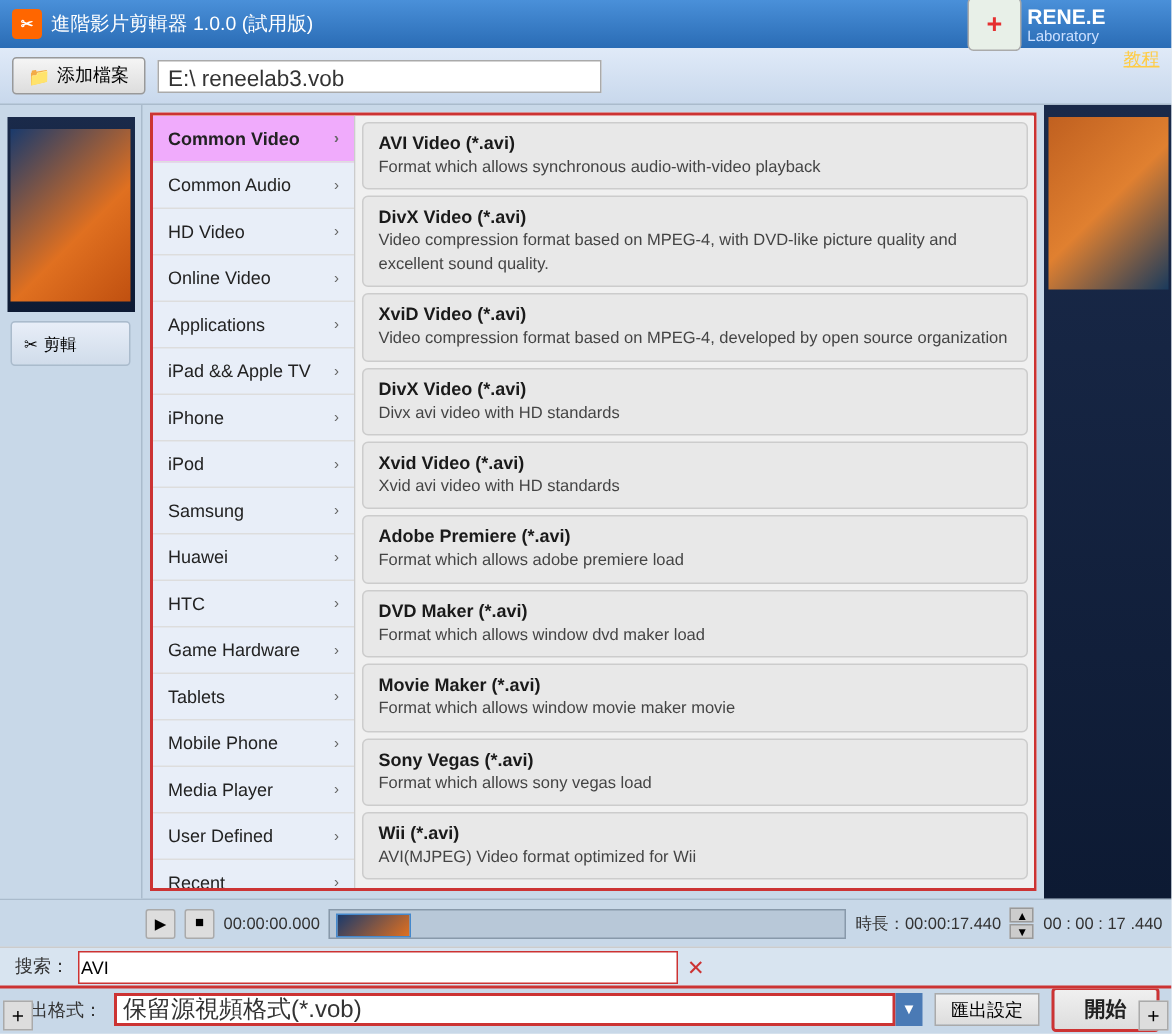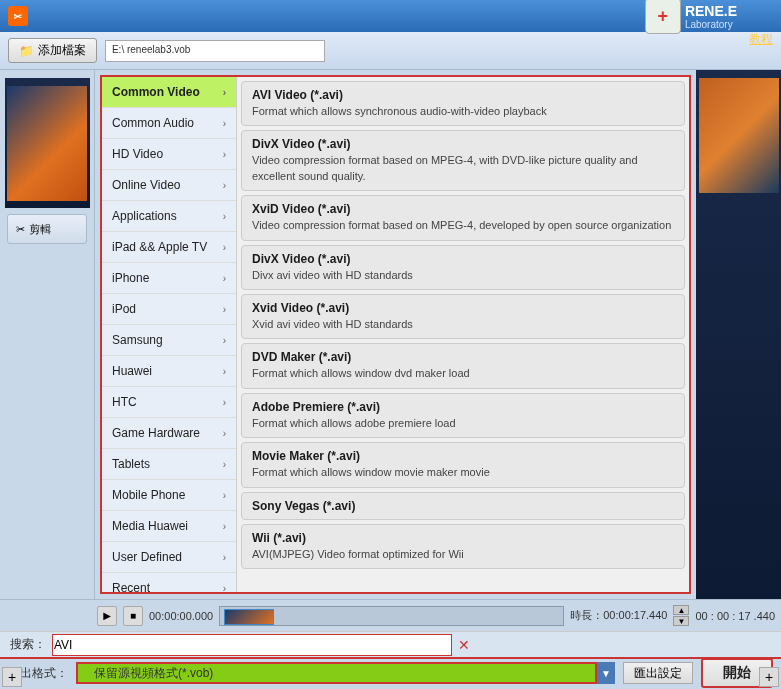--- a/index.html
+++ b/index.html
@@ -77,23 +77,23 @@
       border-radius: 3px;
       padding: 3px 10px;
       cursor: pointer;
       display: flex; align-items: center; gap: 4px;
       font-size: 12px;
     }
     .file-path-box {
       background: white;
       border: 1px solid #aaa;
       padding: 3px 6px;
-      font-size: 10px;
+      font-size: 15px;
       color: #333;
-      width: 220px;
+      width: 296px;
       height: 22px;
     }
 
     
     .main-area {
       display: flex;
       height: calc(689px - 32px - 38px - 62px - 28px);
       position: relative;
     }
 
@@ -133,21 +133,21 @@
     .category-item {
       padding: 8px 10px;
       cursor: pointer;
       display: flex;
       align-items: center;
       justify-content: space-between;
       font-size: 12px;
       color: #222;
       border-bottom: 1px solid #ddd;
     }
-    .category-item.active { background: #bef264; font-weight: bold; }
+    .category-item.active { background: #f0abfc; font-weight: bold; }
     .category-item .arrow {
       font-size: 10px; color: #666;
     }
 
     
     .format-list {
       flex: 1;
       overflow-y: auto;
       padding: 4px;
       background: #f0f0f0;
@@ -220,24 +220,24 @@
       background: #c8d8e8;
       display: flex;
       align-items: center;
       padding: 0 8px;
       gap: 8px;
     }
     .export-label {
       font-size: 12px; color: #333; white-space: nowrap;
     }
     .export-format-box {
-      background: #84cc16;
+      background: #ffffff;
       border: 2px solid #cc3333;
-      padding: 2px 16px;
-      font-size: 12px;
+      padding: 2px 4px;
+      font-size: 16px;
       color: #333;
       flex: 1;
       height: 22px;
       display: flex; align-items: center;
     }
     .export-format-arrow {
       background: #4a7ab5;
       color: white;
       width: 18px; height: 22px;
       display: flex; align-items: center; justify-content: center;
@@ -317,20 +317,21 @@
       font-size: 8px; cursor: pointer;
     }
   </style>
 </head>
 <body>
 
 <div class="title-bar">
   <div class="app-icon">
     <span>✂</span>
   </div>
+  <span class="title-text">進階影片剪輯器 1.0.0 (試用版)</span>
   <div class="title-bar-right">
     <div class="rene-logo">
       <div class="rene-logo-icon">
         <span style="color:#e53030;font-size:18px;font-weight:bold;">+</span>
       </div>
       <div>
         <div class="rene-logo-text">RENE.E</div>
         <div class="rene-sub">Laboratory</div>
       </div>
     </div>
@@ -413,21 +414,21 @@
         </div>
         <div class="category-item">
           <span>Tablets</span>
           <span class="arrow">›</span>
         </div>
         <div class="category-item">
           <span>Mobile Phone</span>
           <span class="arrow">›</span>
         </div>
         <div class="category-item">
-          <span>Media Huawei</span>
+          <span>Media Player</span>
           <span class="arrow">›</span>
         </div>
         <div class="category-item">
           <span>User Defined</span>
           <span class="arrow">›</span>
         </div>
         <div class="category-item">
           <span>Recent</span>
           <span class="arrow">›</span>
         </div>
@@ -448,33 +449,34 @@
         </div>
         <div class="format-item">
           <div class="format-name">DivX Video (*.avi)</div>
           <div class="format-desc">Divx avi video with HD standards</div>
         </div>
         <div class="format-item">
           <div class="format-name">Xvid Video (*.avi)</div>
           <div class="format-desc">Xvid avi video with HD standards</div>
         </div>
         <div class="format-item">
+          <div class="format-name">Adobe Premiere (*.avi)</div>
+          <div class="format-desc">Format which allows adobe premiere load</div>
+        </div>
+        <div class="format-item">
           <div class="format-name">DVD Maker (*.avi)</div>
           <div class="format-desc">Format which allows window dvd maker load</div>
         </div>
         <div class="format-item">
-          <div class="format-name">Adobe Premiere (*.avi)</div>
-          <div class="format-desc">Format which allows adobe premiere load</div>
-        </div>
-        <div class="format-item">
           <div class="format-name">Movie Maker (*.avi)</div>
           <div class="format-desc">Format which allows window movie maker movie</div>
         </div>
         <div class="format-item">
           <div class="format-name">Sony Vegas (*.avi)</div>
+          <div class="format-desc">Format which allows sony vegas load</div>
         </div>
         <div class="format-item">
           <div class="format-name">Wii (*.avi)</div>
           <div class="format-desc">AVI(MJPEG) Video format optimized for Wii</div>
         </div>
       </div>
   </div>
 
   <div class="preview-right" style="width:85px;height:100%;background:linear-gradient(to bottom,#1a2a4a,#0d1a33);display:flex;align-items:flex-start;justify-content:center;padding-top:8px;">
     <div style="width:80px;height:115px;background:linear-gradient(135deg,#c06020 0%,#e08030 50%,#1a3a5c 100%);"></div>

